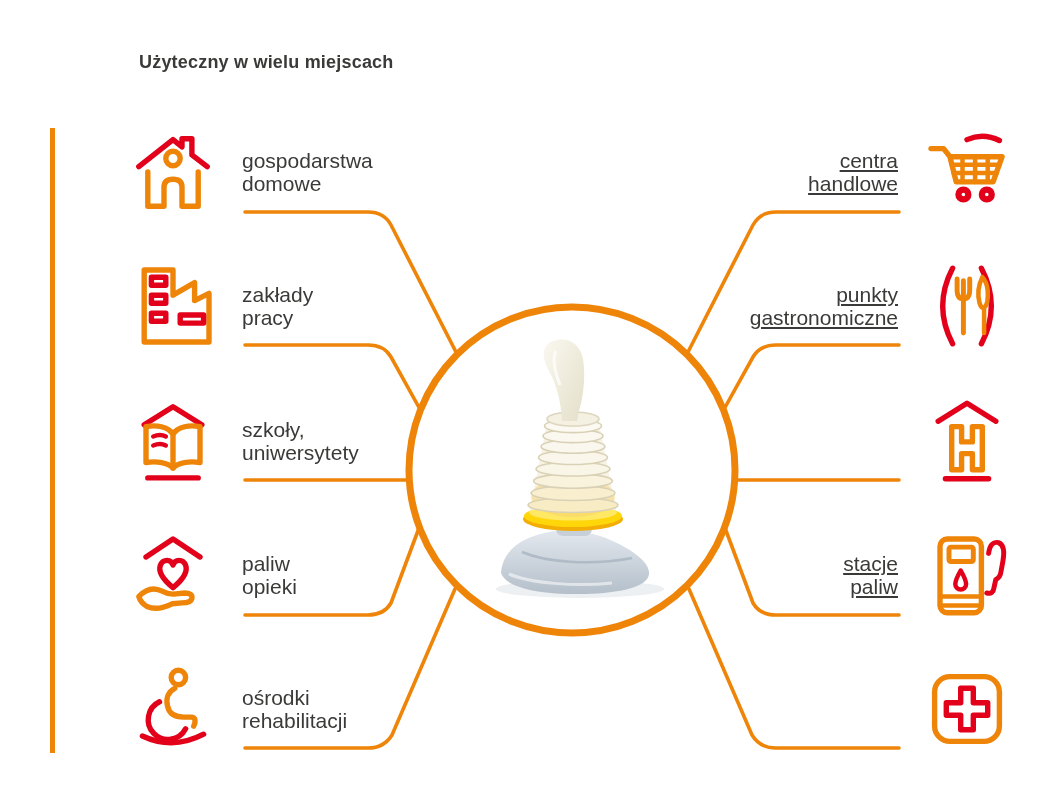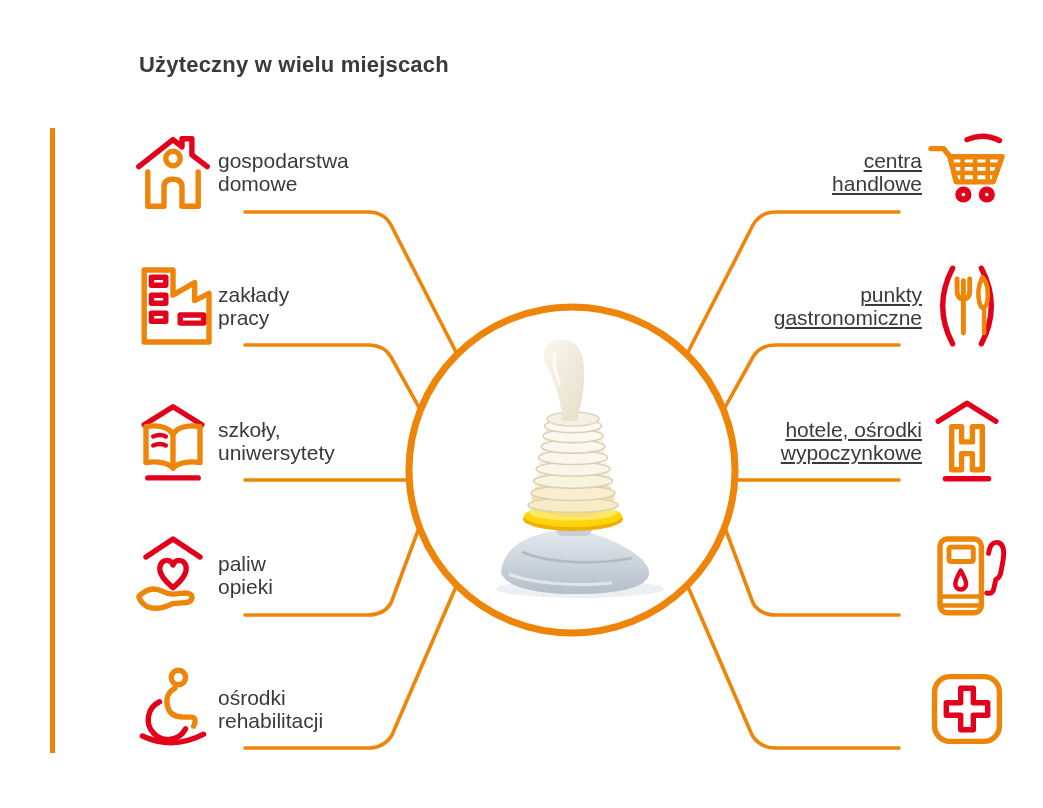--- a/index.html
+++ b/index.html
@@ -12,21 +12,21 @@
   body{
     position:relative;
     background:#ffffff;
     font-family:"Liberation Sans", sans-serif;
     color:var(--text);
     overflow:hidden;
   }
   .title{
     position:absolute;
     left:139px; top:52px;
-    font-size:22px;
+    font-size:18px;
     font-weight:700;
     letter-spacing:.2px;
     color:var(--text);
     white-space:nowrap;
   }
   svg.overlay{
     position:absolute; left:0; top:0;
   }
   .connector{
     fill:none;
@@ -42,20 +42,21 @@
   }
   .side-bar{
     stroke:var(--orange);
     stroke-width:5;
     stroke-linecap:butt;
   }
   .row{
     position:absolute;
     display:flex;
     align-items:center;
+    gap:24px;
     height:92px;
     justify-content:center;
   }
   .row.left{ left:128px; }
   .row.right{ right:31px; }
   .icon-box{
     width:90px; height:90px;
     flex:0 0 90px;
     display:flex; align-items:center; justify-content:center;
   }
@@ -220,31 +221,31 @@
       <svg viewBox="0 0 100 100">
         <path class="rs" d="M34,8 Q12,50 34,92"></path>
         <path class="rs" d="M66,8 Q88,50 66,92"></path>
         <path class="os" d="M39,20 V33 Q39,42 46,42 Q53,42 53,33 V20" style="stroke-width:5.5"></path>
         <path class="os" d="M46,22 V42 M46,42 V80" style="stroke-width:5.5"></path>
         <path class="os" d="M67,18 Q60,32 64,47 Q66,53 69,52 Q74,48 73,33 Q72,23 67,18 Z M69,52 V80" style="stroke-width:5"></path>
       </svg>
     </span>
 </div>
 <div class="row right" style="top:395px">
-  <span class="label">hotele, ośrodki
-wypoczynkowe</span>
   <span class="icon-box">
       <svg viewBox="0 0 100 100">
         <path class="rs" d="M18,28 L50,8 L82,28"></path>
         <path class="os" d="M33,34 H44 V51 H56 V34 H67 V82 H56 V64 H44 V82 H33 Z"></path>
         <path class="rs" d="M26,92 H74"></path>
       </svg>
     </span>
 </div>
 <div class="row right" style="top:529px">
+  <span class="label">stacje
+paliw</span>
   <span class="icon-box">
       <svg viewBox="0 0 100 100">
         <rect class="os" x="20" y="10" width="46" height="82" rx="8"></rect>
         <rect class="os" x="30" y="19" width="27" height="16" rx="2" style="stroke-width:5.5"></rect>
         <path class="os" d="M20,74 H66 M20,84 H66" style="stroke-width:5"></path>
         <path class="rs" d="M43,45 C47,52 49,56 49,60 A6,6 0 1 1 37,60 C37,56 39,52 43,45 Z" style="stroke-width:5"></path>
         <path class="rs" d="M74,26 Q76,12 85,14 Q93,17 90,34 L88,45 Q87,53 82,55 L80,64 Q79,72 72,70" style="stroke-width:5.5"></path>
       </svg>
     </span>
 </div>

